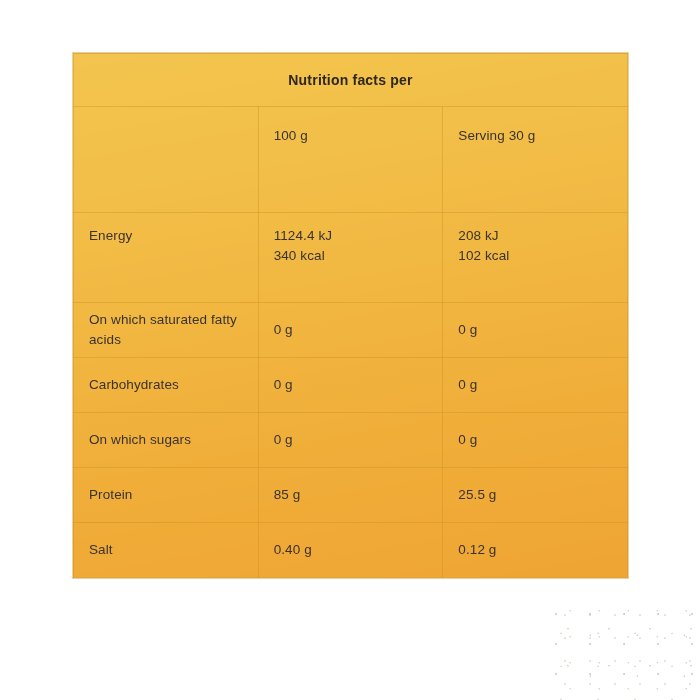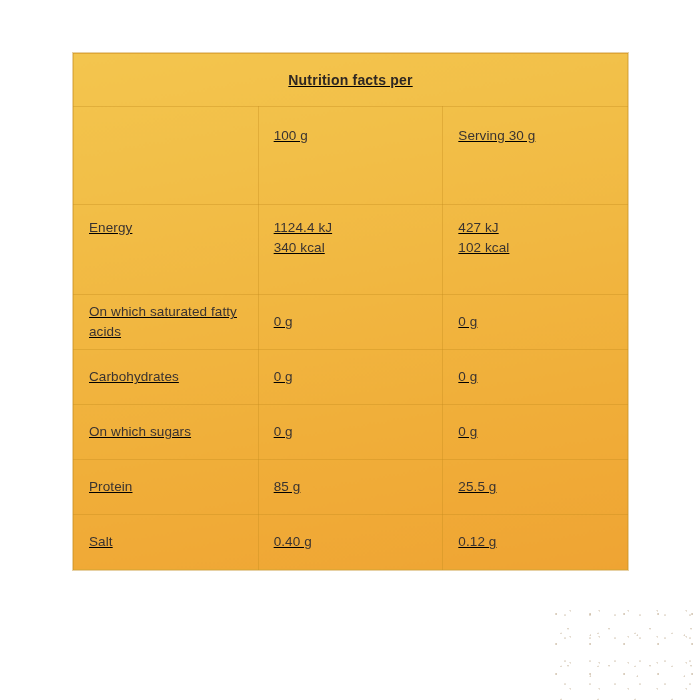--- a/index.html
+++ b/index.html
@@ -29,21 +29,20 @@
     width: 555px;
     border-collapse: collapse;
     table-layout: fixed;
     background: linear-gradient(170deg,
                 #f3c54e 0%,
                 #f2bf48 22%,
                 #f1b741 45%,
                 #f0ae39 70%,
                 #efa433 100%);
     box-shadow: 0 0 0 1px rgba(196,140,30,0.40);
-    text-decoration: underline;
   }
 
   .nutrition-table td,
   .nutrition-table th {
     border: 1px solid rgba(198,143,32,0.38);
     vertical-align: middle;
     padding: 0;
     color: #3a3330;
     font-size: 13.5px;
     line-height: 1.45;
@@ -58,21 +57,21 @@
     font-weight: bold;
     font-size: 14px;
     color: #2e2722;
     padding: 0 10px;
     letter-spacing: 0.2px;
   }
 
   
   .colhead-row td {
     height: 74px;
-    padding: 4px 15px;
+    padding: 12px 15px;
     vertical-align: top;
     padding-top: 19px;
   }
 
   
   .data-row td {
     height: 54px;
     padding: 0 15px;
   }
   .data-row.tall td {
@@ -124,21 +123,21 @@
         <td class="col-v2">Serving 30 g</td>
       </tr>
 
       <tr class="data-row tall">
         <td class="col-label">Energy</td>
         <td class="col-v1">
           <span class="val-line">1124.4 kJ</span>
           <span class="val-line">340 kcal</span>
         </td>
         <td class="col-v2">
-          <span class="val-line">427 kJ</span>
+          <span class="val-line">208 kJ</span>
           <span class="val-line">102 kcal</span>
         </td>
       </tr>
 
 
       <tr class="data-row">
         <td class="col-label">On which saturated fatty acids</td>
         <td class="col-v1">0 g</td>
         <td class="col-v2">0 g</td>
       </tr>

